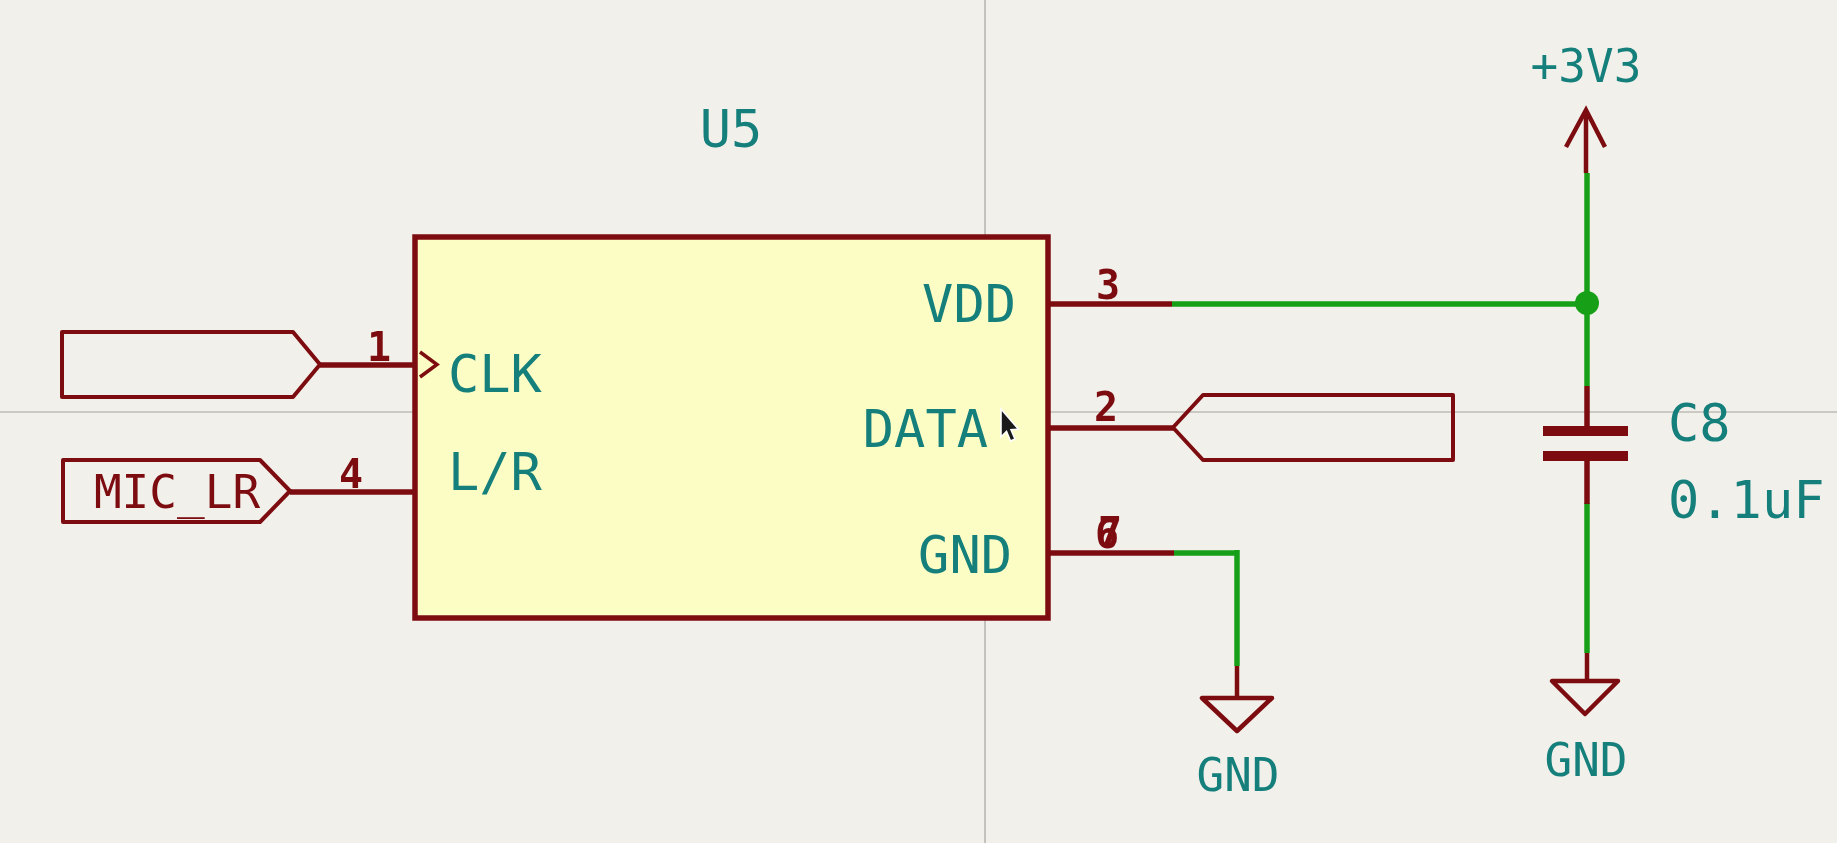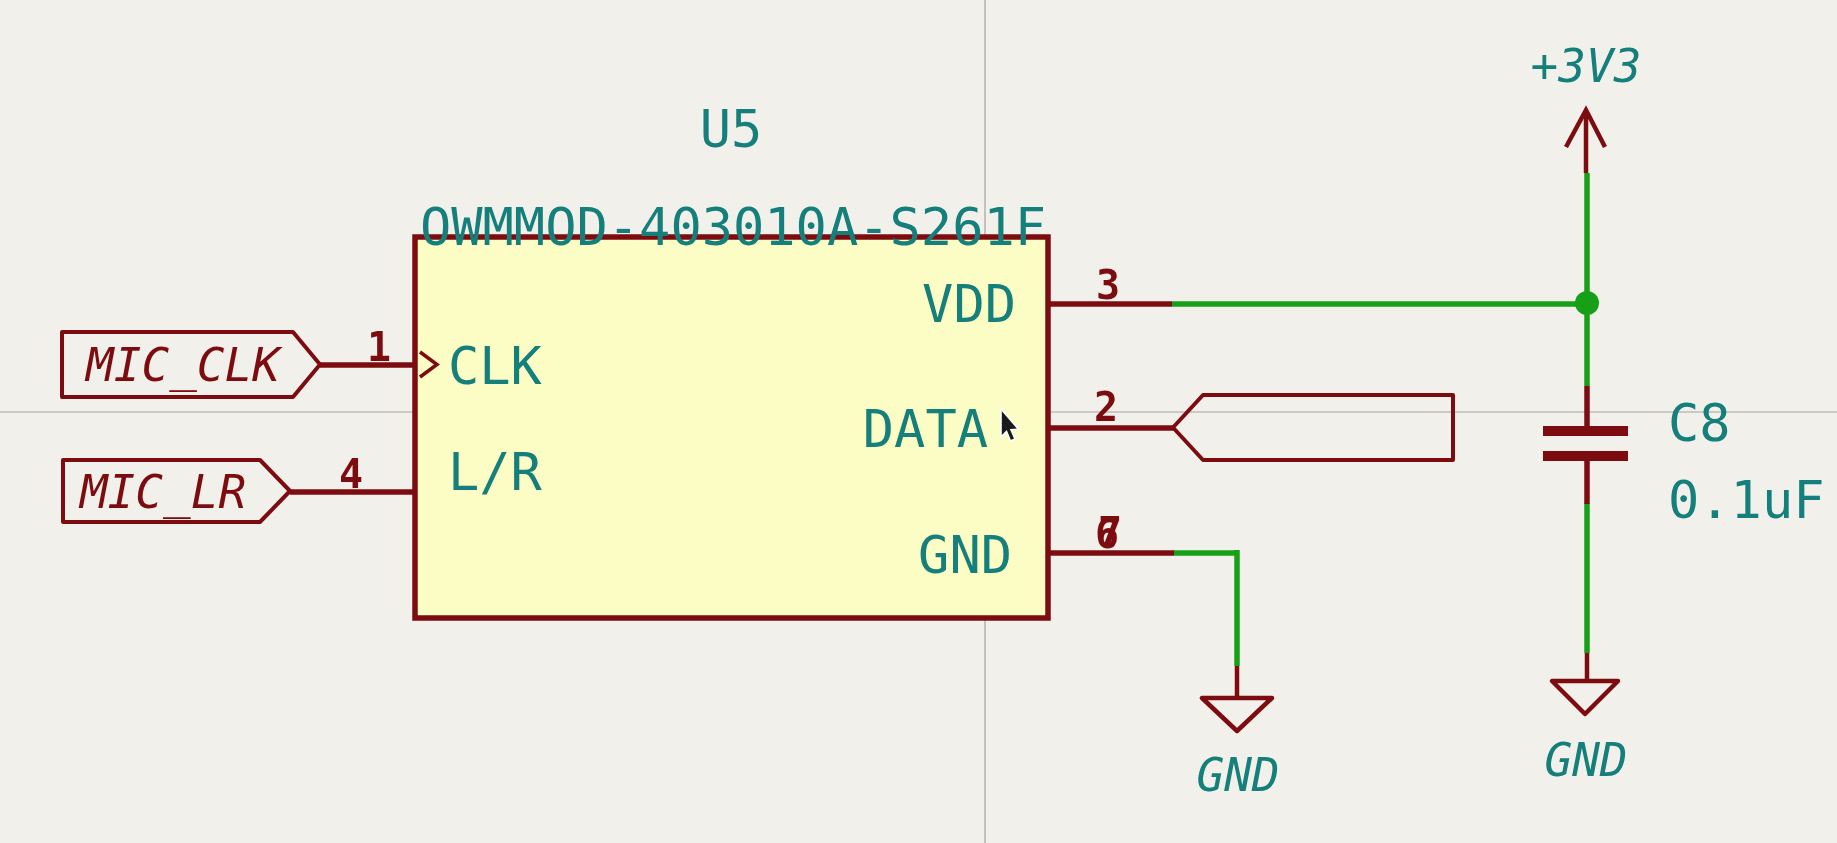--- a/index.html
+++ b/index.html
@@ -11,21 +11,21 @@
     font-family:"DejaVu Sans Mono", monospace;
   }
   .layer{position:absolute;left:0;top:0;width:1837px;height:843px;}
   .t{position:absolute;line-height:1;white-space:pre;}
   .cc{transform:translate(-50%,-50%);}
   .cl{transform:translateY(-50%);}
   .cr{transform:translate(-100%,-50%);}
   .teal{color:#157F7B;}
   .maroon{color:#7D0C10;}
   .fs52{font-size:52px;text-align:center;}
-  .fs46{font-size:46px;font-style:italic;}
+  .fs46{font-size:46px;}
   .fs44{font-size:52px;}
   .fs40{font-size:40px;font-weight:bold;}
 </style>
 </head>
 <body>
 
 <div class="canvas">
 
   <svg class="layer" width="1837" height="843" viewBox="0 0 1837 843">
 
@@ -81,37 +81,35 @@
 
     <g stroke="#7D0C10" stroke-width="4.5" fill="none" stroke-linejoin="round">
       <line x1="1587" y1="653" x2="1587" y2="681"></line>
       <polygon points="1552,681 1618,681 1585,714"></polygon>
     </g>
 
     <path d="M1001,409 L1001,437 L1006.5,431.5 L1010.5,441 L1015,439 L1011,429.8 L1018.5,429.2 Z" fill="#1a1a1a" stroke="#ffffff" stroke-width="1.6"></path>
   </svg>
 
   <div class="t cc teal fs52" style="left:731px;top:129px">U5</div>
-  <div class="t cc teal fs52" style="left:733px;top:227px">OWMMOD-403010A-S261F</div>
 
-  <div class="t cl teal fs44" style="left:448px;top:366px">CLK</div>
+  <div class="t cl teal fs44" style="left:448px;top:374px">CLK</div>
   <div class="t cl teal fs44" style="left:448px;top:472px">L/R</div>
   <div class="t cr teal fs44" style="left:1016px;top:304px">VDD</div>
   <div class="t cr teal fs44" style="left:988px;top:429px">DATA</div>
   <div class="t cr teal fs44" style="left:1012px;top:555px">GND</div>
 
   <div class="t cc maroon fs40" style="left:379px;top:347px">1</div>
   <div class="t cc maroon fs40" style="left:351px;top:474px">4</div>
   <div class="t cc maroon fs40" style="left:1108px;top:285px">3</div>
   <div class="t cc maroon fs40" style="left:1106px;top:407px">2</div>
   <div class="t cc maroon fs40" style="left:1107px;top:534px">6</div>
   <div class="t cc maroon fs40" style="left:1110px;top:532px">7</div>
 
-  <div class="t cc maroon fs46" style="left:183px;top:365px">MIC_CLK</div>
-  <div class="t cc maroon fs46" style="left:163px;top:492px">MIC_LR</div>
+  <div class="t cc maroon fs46" style="left:177px;top:492px">MIC_LR</div>
 
   <div class="t cc teal fs46" style="left:1586px;top:66px">+3V3</div>
   <div class="t cc teal fs46" style="left:1238px;top:775px">GND</div>
   <div class="t cc teal fs46" style="left:1586px;top:760px">GND</div>
 
   <div class="t cl teal fs44" style="left:1668px;top:423px">C8</div>
   <div class="t cl teal fs44" style="left:1668px;top:500px">0.1uF</div>
 
 </div>
 

